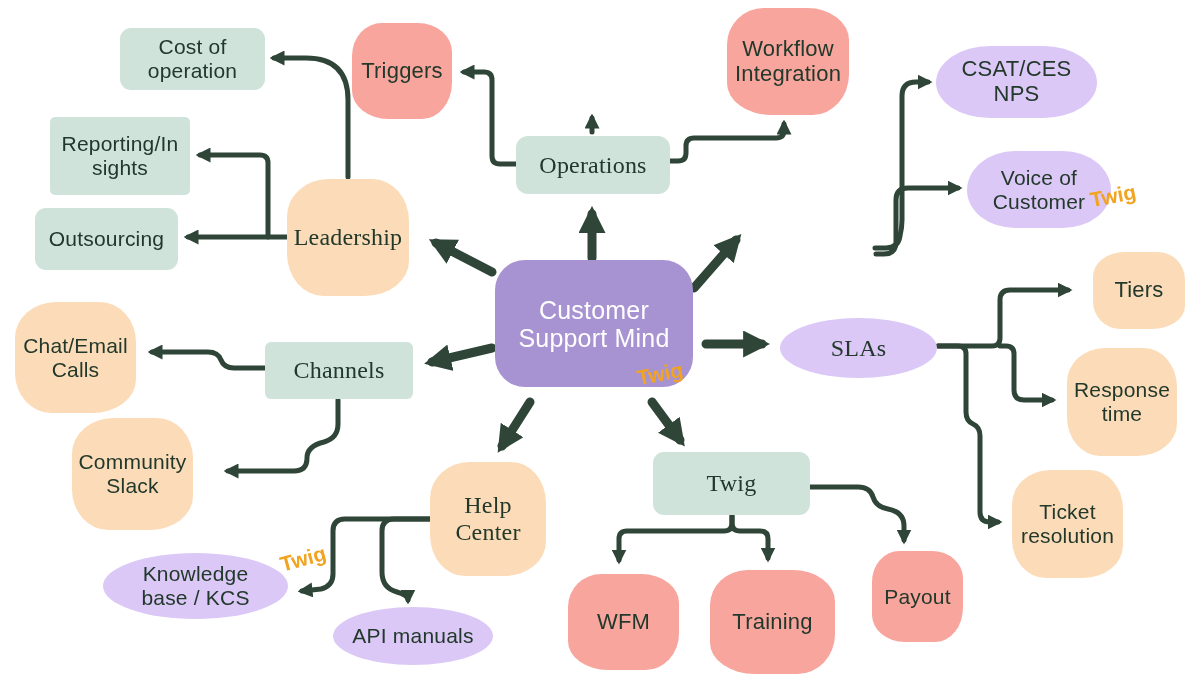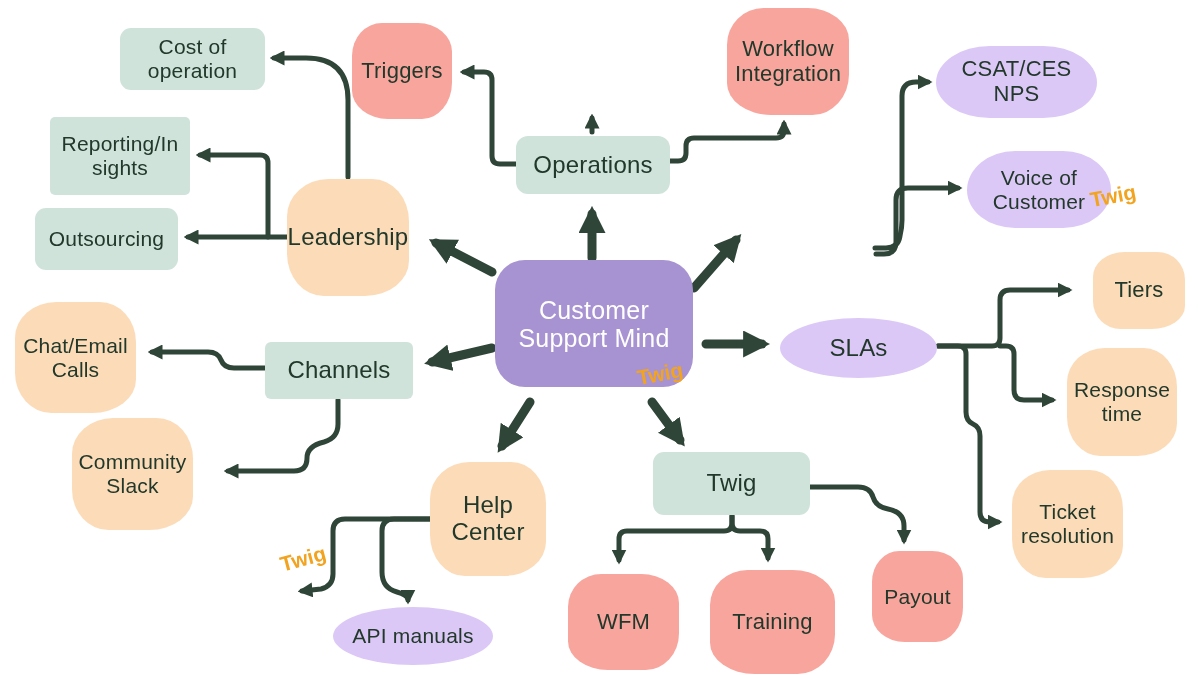--- a/index.html
+++ b/index.html
@@ -6,21 +6,21 @@
   .canvas{position:relative;width:1200px;height:675px;background:#fff;overflow:hidden;
           font-family:"Liberation Sans",sans-serif;}
   .edges{position:absolute;left:0;top:0;width:1200px;height:675px;}
   .edge{fill:none;stroke:var(--arrow);stroke-width:5;stroke-linecap:round;
         stroke-linejoin:round;marker-end:url(#ah);}
   .edge.thick{stroke-width:9;}
   .head{fill:var(--arrow);}
   .node{position:absolute;display:flex;align-items:center;justify-content:center;
         text-align:center;white-space:pre-line;color:var(--text_dark);
         line-height:1.12;letter-spacing:.2px;box-sizing:border-box;}
-  .fs24{font-size:24px;} .fs22{font-size:22px;} .fs21{font-size:21px;}
+  .fs24{font-size:24px;font-family:Liberation Serif, serif;} .fs22{font-size:22px;} .fs21{font-size:21px;}
   .center-node{background:var(--purple);border-radius:30px;color:#fff;font-size:25px;}
   .mint{background:var(--mint);border-radius:11px;}
   .mint.sq{border-radius:5px;}
   .peach-blob{background:var(--peach);border-radius:34% 30% 36% 30% / 32% 36% 30% 36%;}
   .salmon-blob{background:var(--salmon);border-radius:30% 34% 30% 36% / 34% 30% 38% 30%;}
   .lav-barrel{background:var(--lavender);border-radius:38% 38% 38% 38% / 58% 58% 56% 56%;}
   .ellipse{background:var(--lavender);border-radius:50%;}
   .twig{position:absolute;color:var(--orange);font-weight:700;font-size:21px;
         transform:rotate(-11deg);transform-origin:center;}
 </style>
@@ -92,20 +92,22 @@
 resolution</div>
 
   <div class="node mint fs24" style="left:265px;top:342px;width:148px;height:57px;border-radius:6px">Channels</div>
   <div class="node peach-blob fs21" style="left:15px;top:302px;width:121px;height:111px">Chat/Email
 Calls</div>
   <div class="node peach-blob fs21" style="left:72px;top:418px;width:121px;height:112px">Community
 Slack</div>
 
   <div class="node peach-blob fs24" style="left:430px;top:462px;width:116px;height:114px">Help
 Center</div>
+  <div class="node ellipse fs21" style="left:103px;top:553px;width:185px;height:66px">Knowledge
+base / KCS</div>
   <div class="node ellipse fs21" style="left:333px;top:607px;width:160px;height:58px">API manuals</div>
 
   <div class="node mint fs24" style="left:653px;top:452px;width:157px;height:63px">Twig</div>
   <div class="node salmon-blob fs22" style="left:568px;top:574px;width:111px;height:96px">WFM</div>
   <div class="node salmon-blob fs22" style="left:710px;top:570px;width:125px;height:104px">Training</div>
   <div class="node salmon-blob fs21" style="left:872px;top:551px;width:91px;height:91px">Payout</div>
 
   <span class="twig" style="left:637px;top:362px">Twig</span>
   <span class="twig" style="left:1090px;top:184px">Twig</span>
   <span class="twig" style="left:280px;top:547px;transform:rotate(-15deg)">Twig</span>

